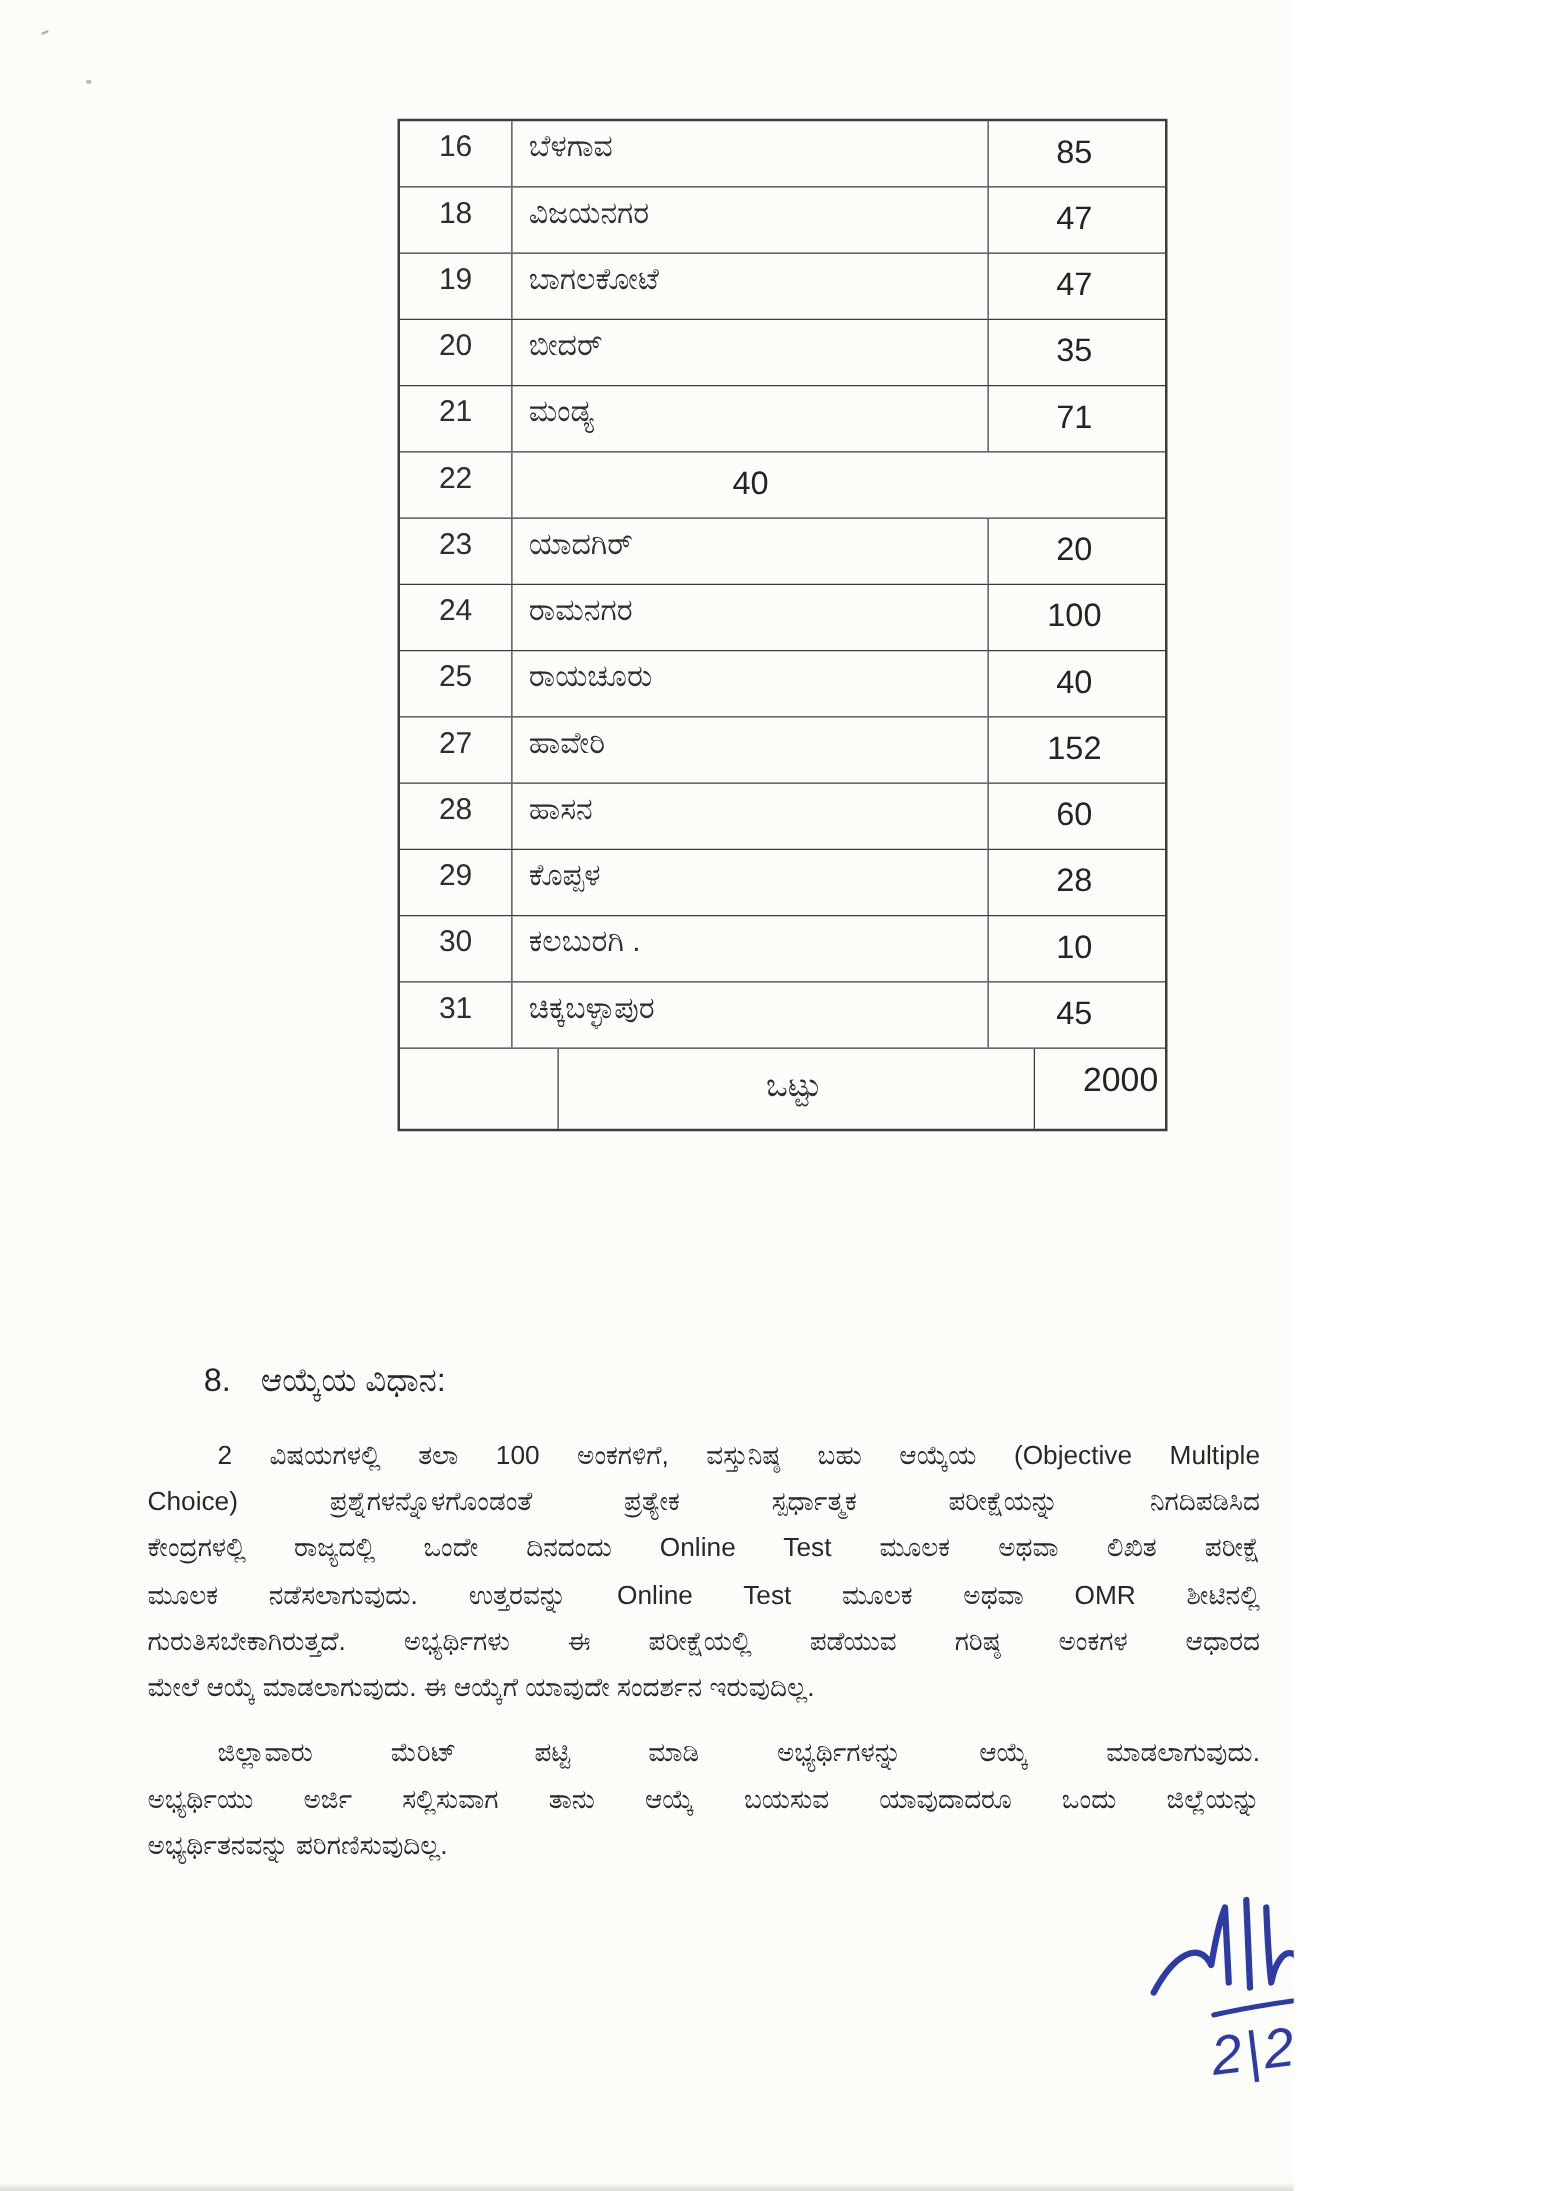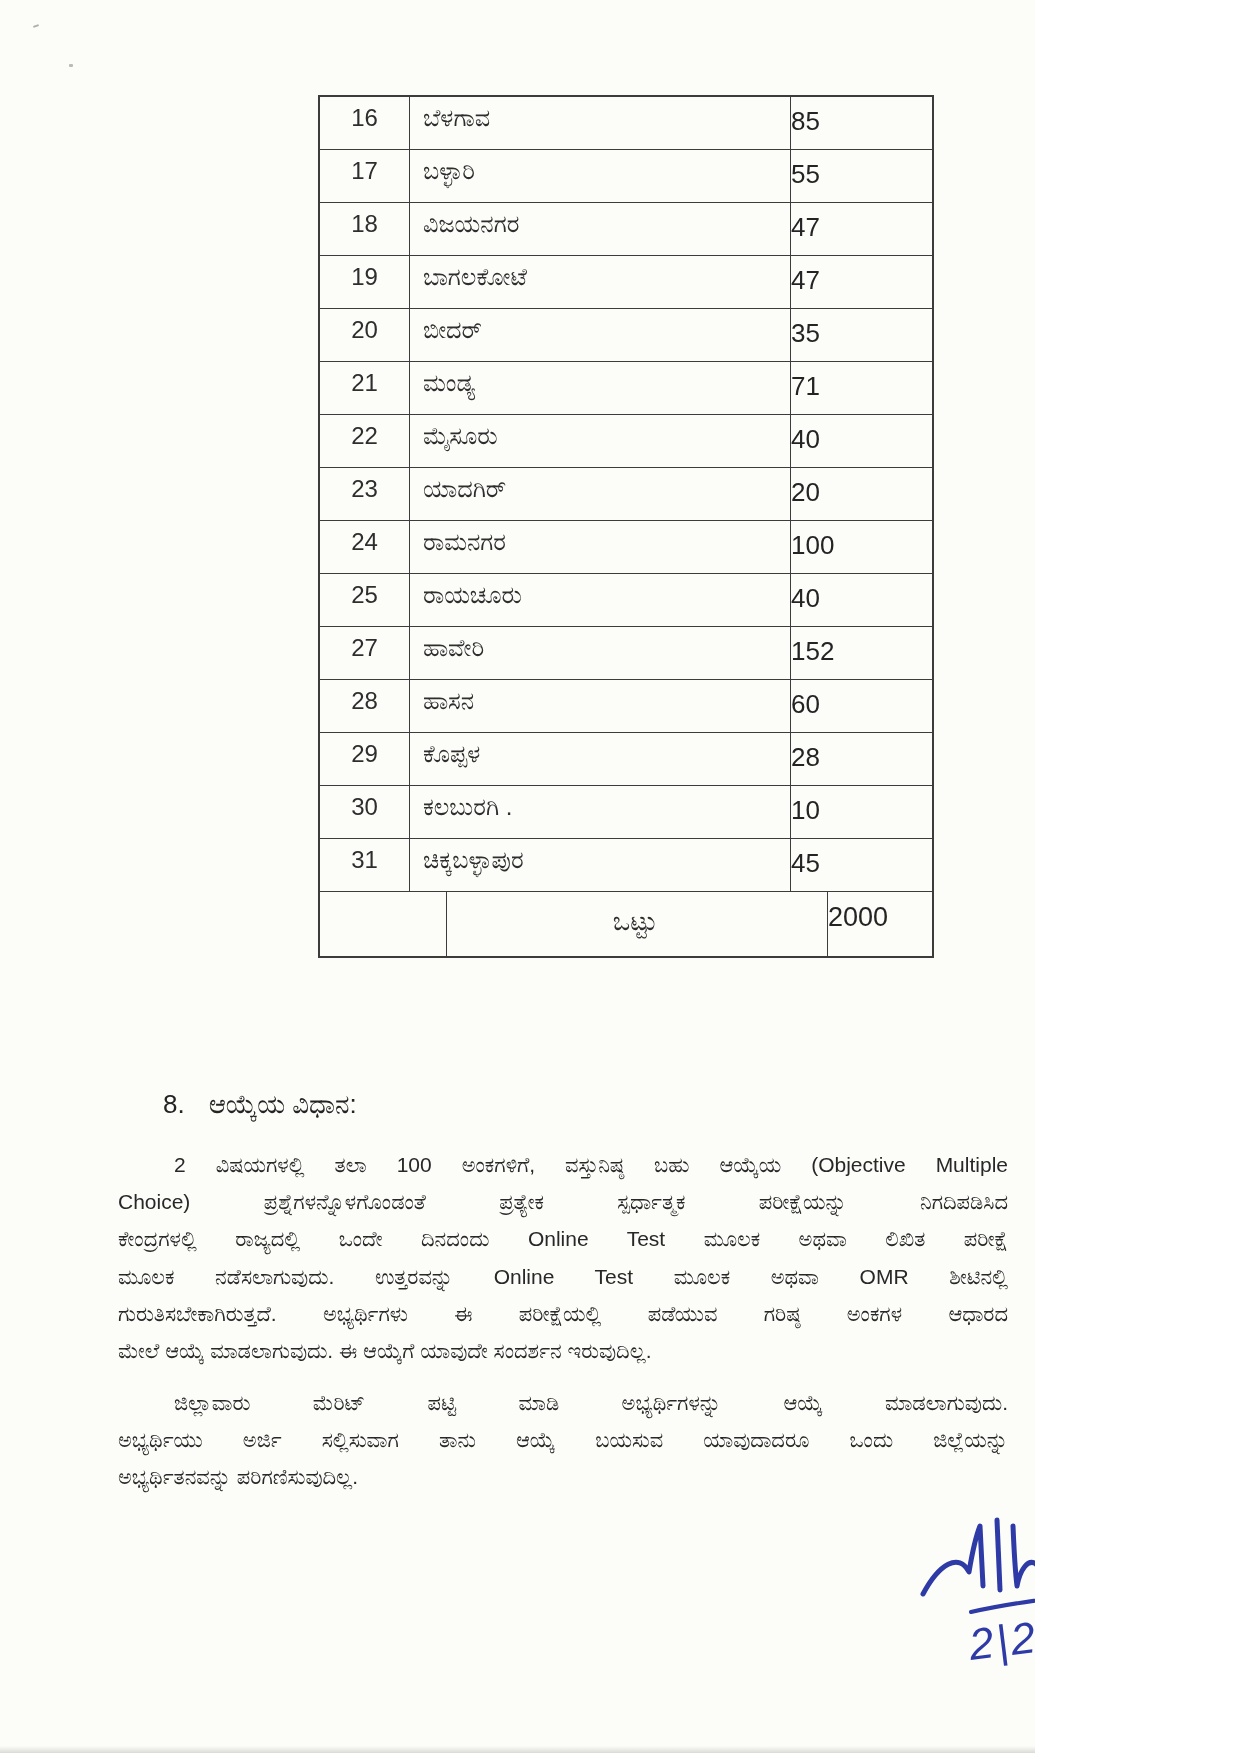--- a/index.html
+++ b/index.html
@@ -30,21 +30,21 @@
     text-align:center; padding-top:7px;
     font-size:24px; color:#2e2e2e;
   }
   .c-name {
     border-right:1.5px solid #3c3c3c;
     padding:7px 4px 0 13px;
     font-size:24px; color:#2e2e2e;
     white-space:nowrap; overflow:hidden;
   }
   .c-val {
-    padding-top:9px;
+    text-align:center; padding-top:9px;
     font-size:26px; color:#242424;
   }
   .total-label { text-align:center; padding-left:0; padding-top:14px; font-size:26px; }
   .total-value { padding-top:10px; font-size:27px; }
 
   
   .section-heading {
     position:absolute; left:163px; top:1089px;
     display:flex; gap:24px;
     font-size:26px; color:#242424;
@@ -87,25 +87,20 @@
   <div class="speck speck1"></div>
   <div class="speck speck2"></div>
 
   <div class="dist-table">
     <div class="t-row">
       <div class="c-sl">16</div>
       <div class="c-name">ಬೆಳಗಾವ</div>
       <div class="c-val">85</div>
     </div>
     <div class="t-row">
-      <div class="c-sl">17</div>
-      <div class="c-name">ಬಳ್ಳಾರಿ</div>
-      <div class="c-val">55</div>
-    </div>
-    <div class="t-row">
       <div class="c-sl">18</div>
       <div class="c-name">ವಿಜಯನಗರ</div>
       <div class="c-val">47</div>
     </div>
     <div class="t-row">
       <div class="c-sl">19</div>
       <div class="c-name">ಬಾಗಲಕೋಟೆ</div>
       <div class="c-val">47</div>
     </div>
     <div class="t-row">
@@ -113,21 +108,20 @@
       <div class="c-name">ಬೀದರ್</div>
       <div class="c-val">35</div>
     </div>
     <div class="t-row">
       <div class="c-sl">21</div>
       <div class="c-name">ಮಂಡ್ಯ</div>
       <div class="c-val">71</div>
     </div>
     <div class="t-row">
       <div class="c-sl">22</div>
-      <div class="c-name">ಮೈಸೂರು</div>
       <div class="c-val">40</div>
     </div>
     <div class="t-row">
       <div class="c-sl">23</div>
       <div class="c-name">ಯಾದಗಿರ್</div>
       <div class="c-val">20</div>
     </div>
     <div class="t-row">
       <div class="c-sl">24</div>
       <div class="c-name">ರಾಮನಗರ</div>

